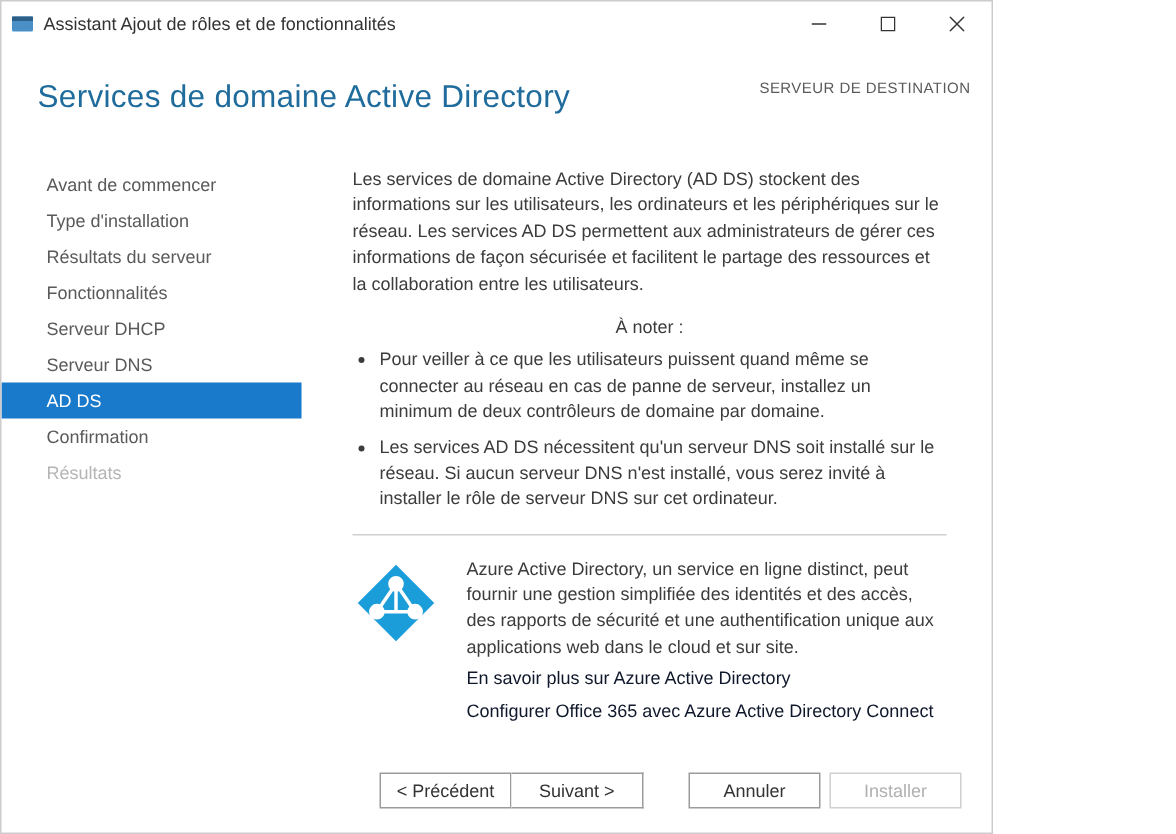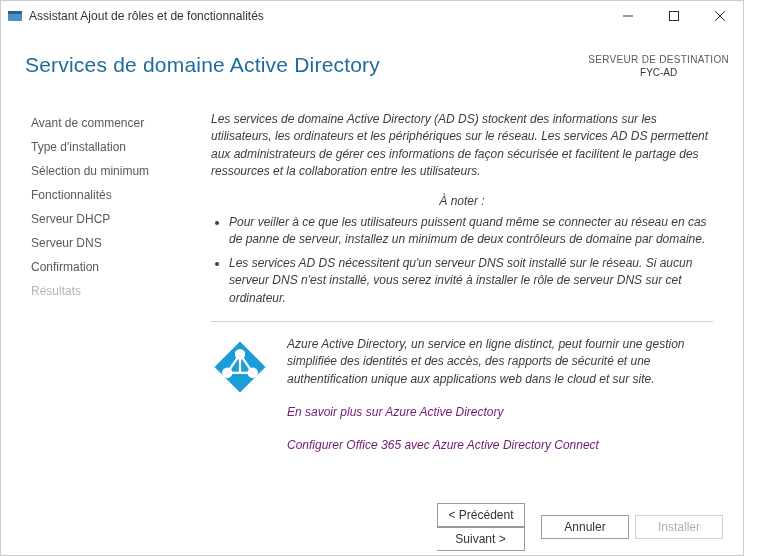--- a/index.html
+++ b/index.html
@@ -8,21 +8,21 @@
     padding: 0;
     width: 784px;
     height: 556px;
     font-family: "Segoe UI", Tahoma, sans-serif;
     font-size: 12px;
     color: #323232;
     background: #ffffff;
     overflow: hidden;
   }
   .window {
-    width: 744px;
+    width: 662px;
     height: 556px;
     display: flex;
     flex-direction: column;
     border: 1px solid #cccccc;
     background: #ffffff;
   }
   .titlebar {
     height: 30px;
     display: flex;
     align-items: center;
@@ -71,20 +71,21 @@
     color: #5a5a5a;
     line-height: 1.3;
   }
   .dest-box .line1 { letter-spacing: 0.3px; }
   .dest-box .line2 { color: #333; }
   .body {
     flex: 1;
     display: flex;
     padding: 0 0 0 0;
     overflow: hidden;
+    gap: 24px;
   }
   .sidebar {
     width: 200px;
     padding-top: 2px;
   }
   .step {
     padding: 4px 0 4px 30px;
     font-size: 12px;
     color: #5a5a5a;
     cursor: default;
@@ -96,21 +97,20 @@
   }
   .step.disabled {
     color: #b5b5b5;
   }
   .content {
     flex: 1;
     padding: 2px 30px 0 10px;
     font-size: 12px;
     color: #3c3c3c;
     line-height: 1.45;
-    font-style: italic;
   }
   .intro { margin-bottom: 12px; }
   .note-title { margin-bottom: 4px; text-align: center; }
   ul.notes {
     margin: 0 0 14px 0;
     padding-left: 18px;
   }
   ul.notes li {
     margin-bottom: 6px;
   }
@@ -126,24 +126,24 @@
   }
   .azure-icon {
     width: 58px;
     height: 58px;
     flex-shrink: 0;
     margin-top: 2px;
   }
   .azure-text { flex: 1; }
   .azure-text .desc { margin-bottom: 0; }
   .azure-text a {
-    color: #701a75;
+    color: #0f172a;
     text-decoration: none;
     display: block;
-    margin-top: 16px;
+    margin-top: 4px;
   }
   .footer {
     height: 48px;
     border-top: 1px solid transparent;
     display: flex;
     align-items: center;
     justify-content: flex-end;
     gap: 6px;
     padding: 0 20px 10px 0;
   }
@@ -159,22 +159,21 @@
     justify-content: center;
     padding: 0 10px;
     cursor: default;
   }
   .btn.disabled {
     color: #b0b0b0;
     border-color: #cfcfcf;
   }
   .btn-group {
     display: flex;
-    margin-right: 10px;
-    flex-direction: column;
+    margin-right: 24px;
   }
   .btn-group .btn + .btn { border-left: none; }
 </style>
 </head>
 <body>
 
 <div class="window">
 
   <div class="titlebar">
     <span class="icon">
@@ -201,32 +200,32 @@
             <line x1="10" y1="0" x2="0" y2="10" stroke="#333" stroke-width="1"></line>
           </svg>
       </div>
     </div>
   </div>
 
   <div class="header">
     <div class="page-title">Services de domaine Active Directory</div>
     <div class="dest-box">
       <div class="line1">SERVEUR DE DESTINATION</div>
-      <div class="line2">FYC-AD</div>
     </div>
   </div>
 
   <div class="body">
     <div class="sidebar">
       <div class="step">Avant de commencer</div>
       <div class="step">Type d'installation</div>
-      <div class="step">Sélection du minimum</div>
+      <div class="step">Résultats du serveur</div>
       <div class="step">Fonctionnalités</div>
       <div class="step">Serveur DHCP</div>
       <div class="step">Serveur DNS</div>
+      <div class="step active">AD DS</div>
       <div class="step">Confirmation</div>
       <div class="step disabled">Résultats</div>
     </div>
 
     <div class="content">
       <div class="intro">Les services de domaine Active Directory (AD DS) stockent des informations sur les utilisateurs, les ordinateurs et les périphériques sur le réseau. Les services AD DS permettent aux administrateurs de gérer ces informations de façon sécurisée et facilitent le partage des ressources et la collaboration entre les utilisateurs.</div>
       <div class="note-title">À noter :</div>
       <ul class="notes">
         <li>Pour veiller à ce que les utilisateurs puissent quand même se connecter au réseau en cas de panne de serveur, installez un minimum de deux contrôleurs de domaine par domaine.</li>
         <li>Les services AD DS nécessitent qu'un serveur DNS soit installé sur le réseau. Si aucun serveur DNS n'est installé, vous serez invité à installer le rôle de serveur DNS sur cet ordinateur.</li>

